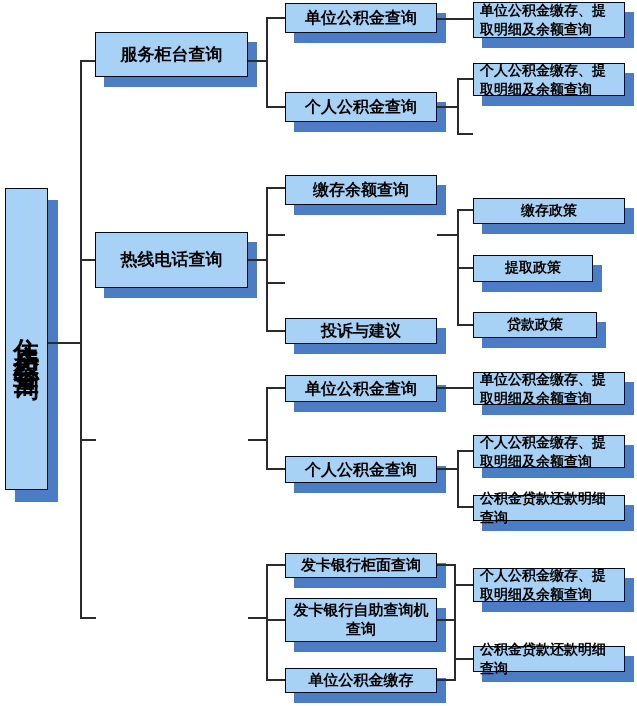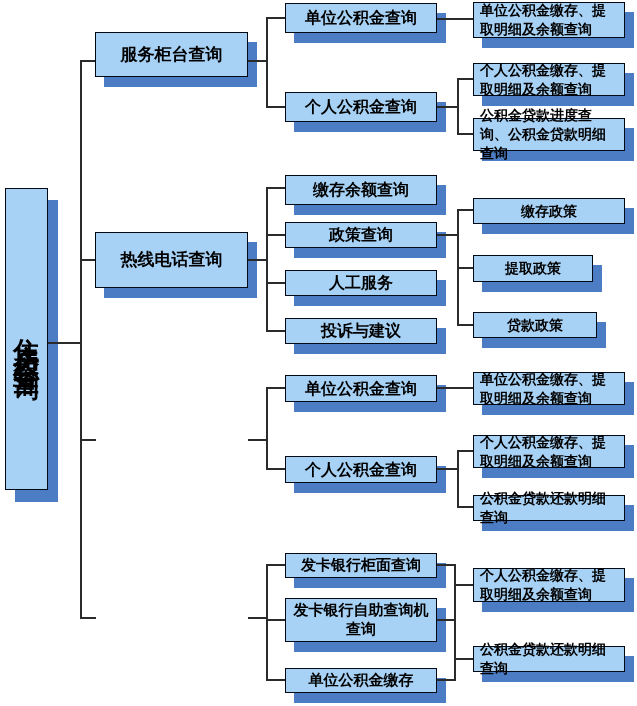--- a/index.html
+++ b/index.html
@@ -31,21 +31,21 @@
   .branch{font-size:17px;padding:2px 4px;}
   .child{font-size:16px;padding:1px 4px;}
   .child-sm{font-size:15px;padding:1px 4px;}
   .leaf{
     font-size:14px;
     padding:12px 6px;
     justify-content:flex-start;
     text-align:left;
     line-height:1.35;
   }
-  .leaf.center{justify-content:center;text-align:center;}
+  .leaf.center{justify-content:center;text-align:center;font-family:Liberation Mono, monospace;}
   .ln{position:absolute;background:var(--line);}
 </style>
 </head>
 <body>
 
 <div id="canvas">
 
   <div class="box root" style="left:5px;top:188px;width:43px;height:302px">住房公积金查询</div>
 
   <div class="ln" style="left:48px;top:342px;width:33px;height:2px"></div>
@@ -78,22 +78,20 @@
   <div class="ln" style="left:248px;top:617px;width:19px;height:2px"></div>
   <div class="ln" style="left:266px;top:564px;width:2px;height:117px"></div>
   <div class="ln" style="left:268px;top:564px;width:17px;height:2px"></div>
   <div class="ln" style="left:268px;top:619px;width:17px;height:2px"></div>
   <div class="ln" style="left:268px;top:679px;width:17px;height:2px"></div>
 
   <div class="box child" style="left:285px;top:3px;width:152px;height:30px">单位公积金查询</div>
   <div class="box child" style="left:285px;top:92px;width:152px;height:30px">个人公积金查询</div>
 
   <div class="box child" style="left:285px;top:175px;width:152px;height:30px">缴存余额查询</div>
-  <div class="box child" style="left:285px;top:222px;width:152px;height:26px">政策查询</div>
-  <div class="box child" style="left:285px;top:270px;width:152px;height:26px">人工服务</div>
   <div class="box child" style="left:285px;top:318px;width:152px;height:26px">投诉与建议</div>
 
   <div class="box child" style="left:285px;top:375px;width:152px;height:27px">单位公积金查询</div>
   <div class="box child" style="left:285px;top:456px;width:152px;height:27px">个人公积金查询</div>
 
   <div class="box child-sm" style="left:285px;top:553px;width:152px;height:25px">发卡银行柜面查询</div>
   <div class="box child-sm" style="left:285px;top:598px;width:152px;height:44px">发卡银行自助查询机查询</div>
   <div class="box child-sm" style="left:285px;top:668px;width:152px;height:25px">单位公积金缴存</div>
 
   <div class="ln" style="left:437px;top:18px;width:36px;height:2px"></div>
@@ -116,21 +114,20 @@
 
   <div class="ln" style="left:437px;top:564px;width:18px;height:2px"></div>
   <div class="ln" style="left:437px;top:619px;width:18px;height:2px"></div>
   <div class="ln" style="left:437px;top:679px;width:18px;height:2px"></div>
   <div class="ln" style="left:454px;top:564px;width:2px;height:117px"></div>
   <div class="ln" style="left:456px;top:584px;width:17px;height:2px"></div>
   <div class="ln" style="left:456px;top:658px;width:17px;height:2px"></div>
 
   <div class="box leaf" style="left:473px;top:2px;width:152px;height:36px">单位公积金缴存、提取明细及余额查询</div>
   <div class="box leaf" style="left:473px;top:63px;width:152px;height:33px">个人公积金缴存、提取明细及余额查询</div>
-  <div class="box leaf" style="left:473px;top:118px;width:152px;height:33px">公积金贷款进度查询、公积金贷款明细查询</div>
 
   <div class="box leaf center" style="left:473px;top:198px;width:152px;height:25px">缴存政策</div>
   <div class="box leaf center" style="left:473px;top:255px;width:120px;height:27px">提取政策</div>
   <div class="box leaf center" style="left:473px;top:312px;width:124px;height:25px">贷款政策</div>
 
   <div class="box leaf" style="left:473px;top:372px;width:152px;height:33px">单位公积金缴存、提取明细及余额查询</div>
   <div class="box leaf" style="left:473px;top:435px;width:152px;height:33px">个人公积金缴存、提取明细及余额查询</div>
   <div class="box leaf" style="left:473px;top:495px;width:152px;height:25px">公积金贷款还款明细查询</div>
 
   <div class="box leaf" style="left:473px;top:568px;width:152px;height:34px">个人公积金缴存、提取明细及余额查询</div>

